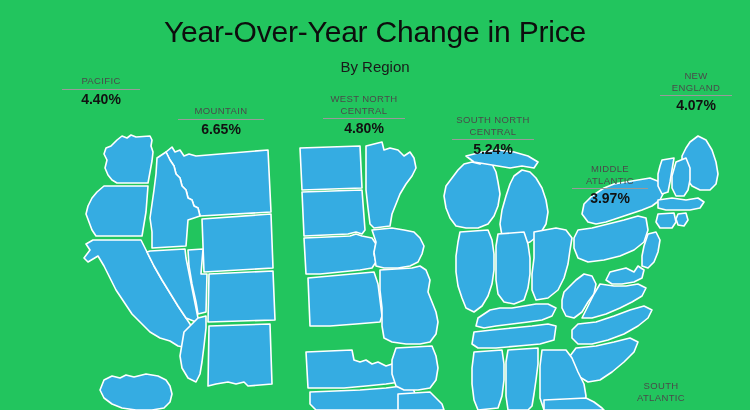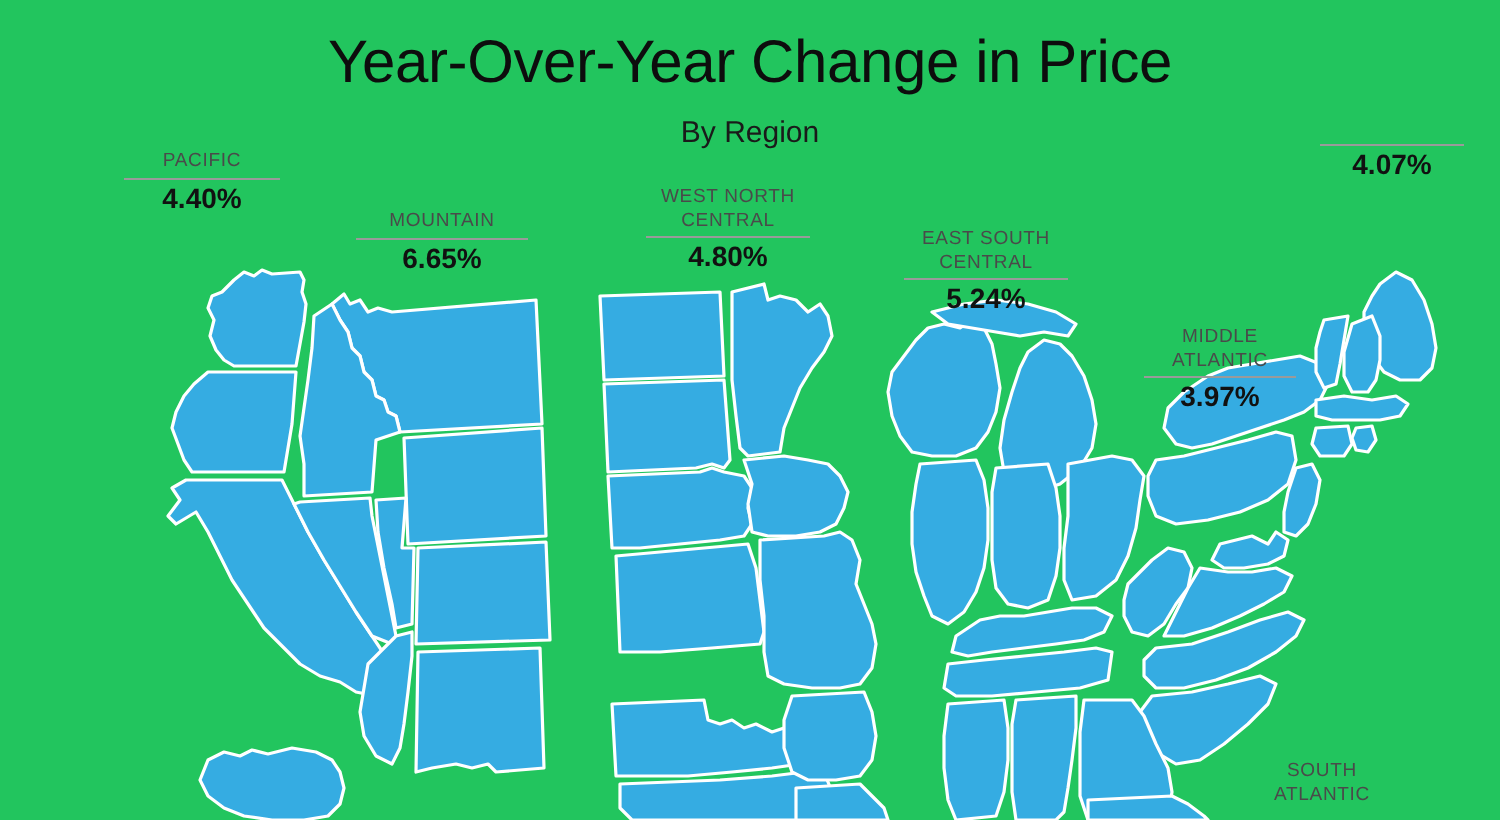--- a/index.html
+++ b/index.html
@@ -286,34 +286,36 @@
   </div>
 
   <div class="callout" style="left:323px; top:93px; width:82px;">
     <div class="cname">WEST NORTH
 CENTRAL</div>
     <div class="rule"></div>
     <div class="cval">4.80%</div>
   </div>
 
   <div class="callout" style="left:452px; top:114px; width:82px;">
-    <div class="cname">EAST SOUTH
+    <div class="cname">SOUTH NORTH
 CENTRAL</div>
     <div class="rule"></div>
     <div class="cval">5.24%</div>
   </div>
 
   <div class="callout" style="left:572px; top:135px; width:76px;margin-top:28px;">
     <div class="cname">MIDDLE
 ATLANTIC</div>
     <div class="rule"></div>
     <div class="cval">3.97%</div>
   </div>
 
   <div class="callout" style="left:660px; top:70px; width:72px;">
+    <div class="cname">NEW
+ENGLAND</div>
     <div class="rule"></div>
     <div class="cval">4.07%</div>
   </div>
 
   <div class="callout novalue" style="left:625px; top:380px; width:72px;">
     <div class="cname">SOUTH
 ATLANTIC</div>
 
     <div class="cval"></div>
   </div>

